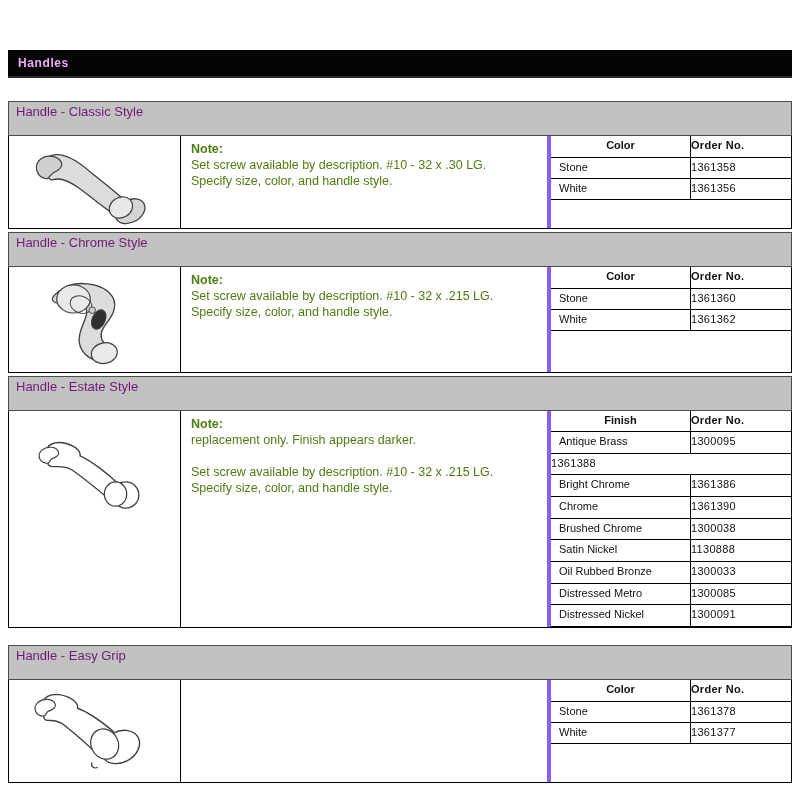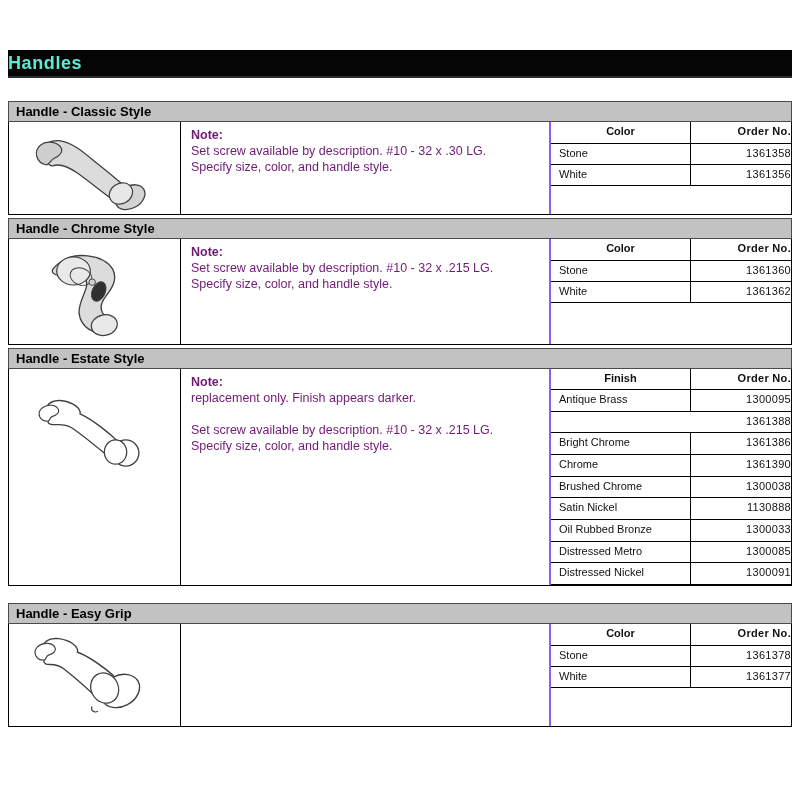--- a/index.html
+++ b/index.html
@@ -12,59 +12,60 @@
     color:#111;
     overflow:hidden;
   }
   .content { padding:50px 8px 0 8px; }
 
   
   .banner {
     height:28px;
     background:#050505;
     border-bottom:2px solid #2b2b2b;
-    color:#5eead4;
-    font-size:18px;
+    color:#f0abfc;
+    font-size:12px;
     font-weight:bold;
     letter-spacing:0.6px;
     line-height:26px;
+    padding-left:10px;
   }
 
   
   .section { margin-top:0; }
   .sec-bar {
-    height:21px;
+    height:35px;
     background:#c2c2c2;
     border:1px solid #4a4a4a;
     font-size:13px;
-    font-weight:bold;
-    color:#000000;
+    font-weight:normal;
+    color:#701a75;
     line-height:19px;
     padding-left:7px;
   }
   
   .sec-body {
     display:flex;
     border:1px solid #000;
     border-top:none;
     background:#fff;
   }
   .img-cell {
     width:172px;
     border-right:1px solid #000;
     display:flex; align-items:center; justify-content:center;
     overflow:hidden;
   }
   .note-cell {
     flex:1;
-    border-right:2px solid #8b5cf6;
+    border-right:4px solid #8b5cf6;
     padding:5px 10px;
     font-size:12.5px;
     line-height:16px;
-    color:#701a75;
+    color:#4d7c0f;
   }
   .note-heading { font-weight:bold; }
   .note-line { min-height:16px; white-space:nowrap; }
 
   
   .rtable { width:240px; display:flex; flex-direction:column; font-size:11px; }
   .t-hrow {
     display:flex; height:22px;
     border-bottom:1px solid #000;
     font-weight:bold;
@@ -72,21 +73,21 @@
   .t-row { display:flex; height:21px; border-bottom:1px solid #000; }
   .estate .t-row { height:21.7px; }
   .t-c1 {
     width:140px;
     border-right:1px solid #000;
     padding:3px 0 0 8px;
     overflow:hidden; white-space:nowrap;
   }
   .t-hrow .t-c1 { text-align:center; padding-left:0; }
   .t-c2 {
-    flex:1; text-align:right; padding-top:3px;
+    flex:1; text-align:left; padding-top:3px;
     letter-spacing:0.3px;
   }
   .t-rest { flex:1; }
 
   .gap3  { height:3px; }
   .gap23 { height:23px; }
   .gap17 { height:17px; }
 
   svg { display:block; }
 </style>

